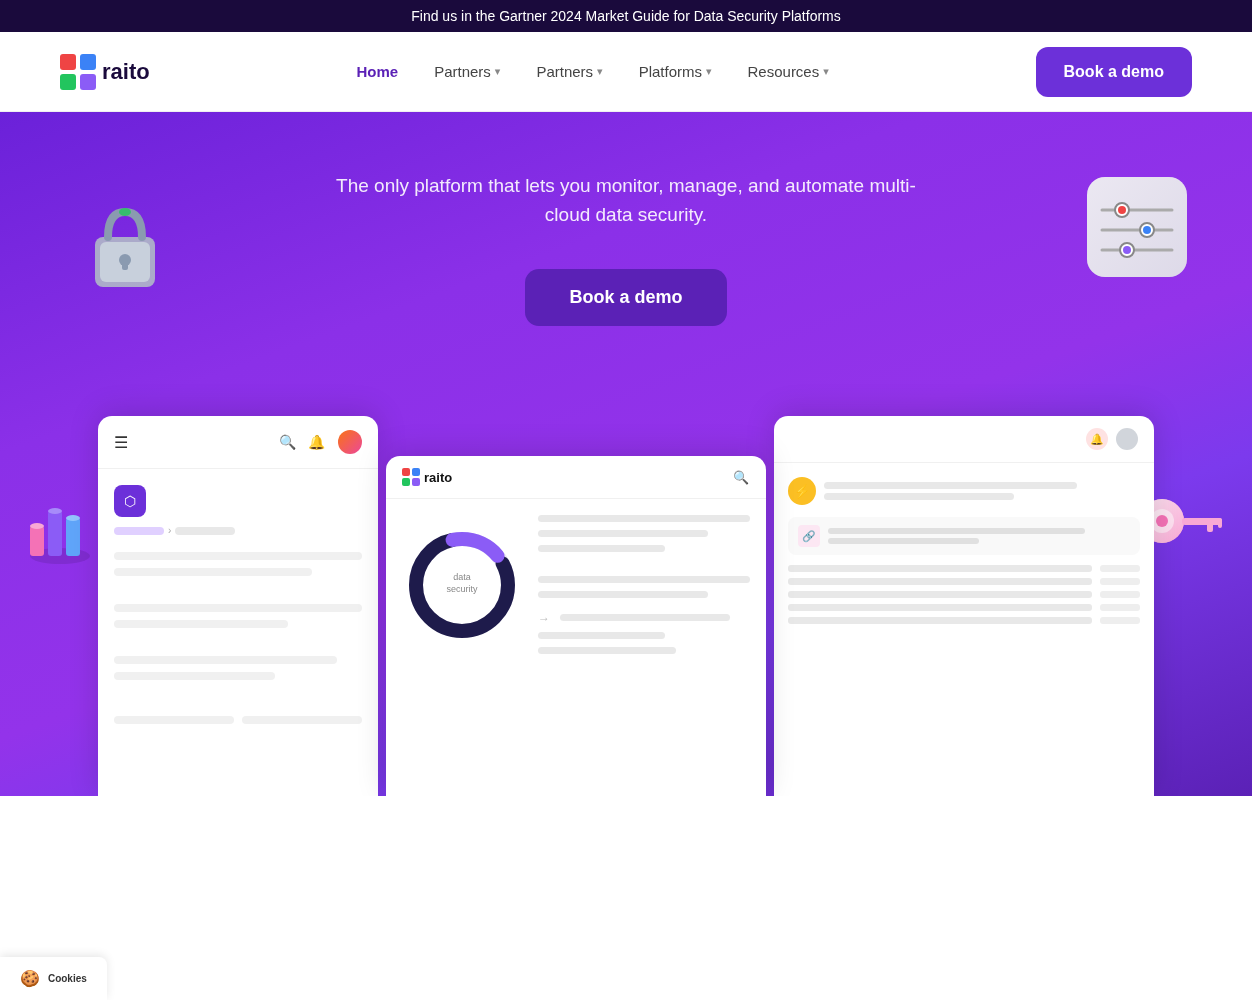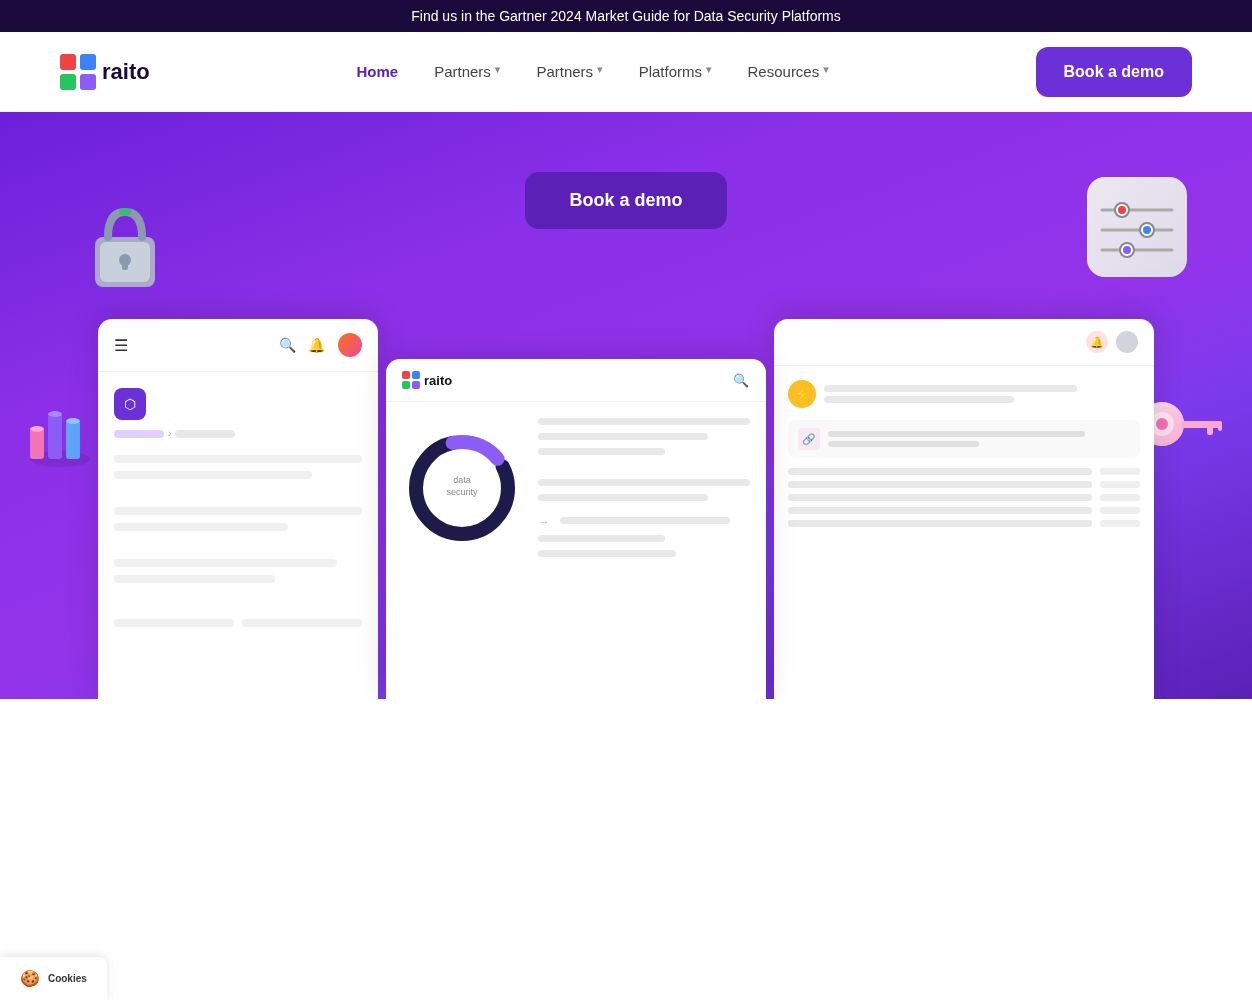--- a/index.html
+++ b/index.html
@@ -40,21 +40,21 @@
       font-weight: 700;
       color: #1a0a3c;
     }
     .nav-links {
       display: flex;
       align-items: center;
       gap: 8px;
     }
     .nav-item {
       display: flex;
-      align-items: flex-start;
+      align-items: center;
       gap: 4px;
       padding: 8px 14px;
       font-size: 15px;
       color: #444;
       cursor: pointer;
       border-radius: 6px;
       text-decoration: none;
       font-weight: 500;
     }
     .nav-item.active {
@@ -389,20 +389,21 @@
         </linearGradient>
       </defs>
       <circle cx="30" cy="35" r="12" fill="#fff" opacity="0.5"></circle>
       <circle cx="30" cy="35" r="6" fill="#f472b6"></circle>
       <rect x="50" y="32" width="40" height="7" rx="3" fill="#f9a8d4"></rect>
       <rect x="75" y="32" width="6" height="14" rx="2" fill="#f9a8d4"></rect>
       <rect x="86" y="32" width="4" height="10" rx="2" fill="#f9a8d4"></rect>
     </svg>
   </div>
 
+  <p class="hero-subtitle">The only platform that lets you monitor, manage, and automate multi-cloud data security.</p>
   <button class="hero-cta">Book a demo</button>
 
   <div class="hero-mockup">
     <div class="mockup-wrapper">
 
       <div class="mockup-card mockup-left">
         <div class="mockup-left-header">
           <span class="mockup-menu-icon">☰</span>
           <div class="mockup-header-icons">
             <span class="mockup-icon-sm">🔍</span>

